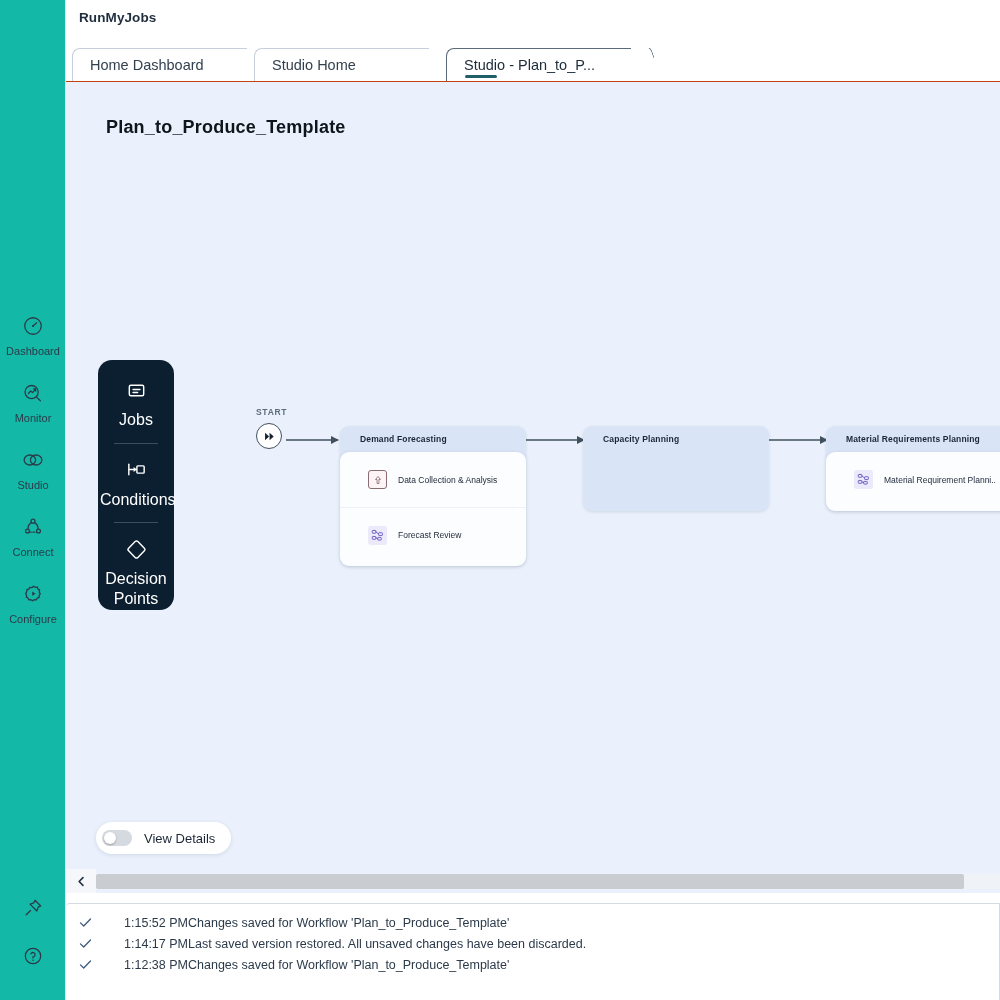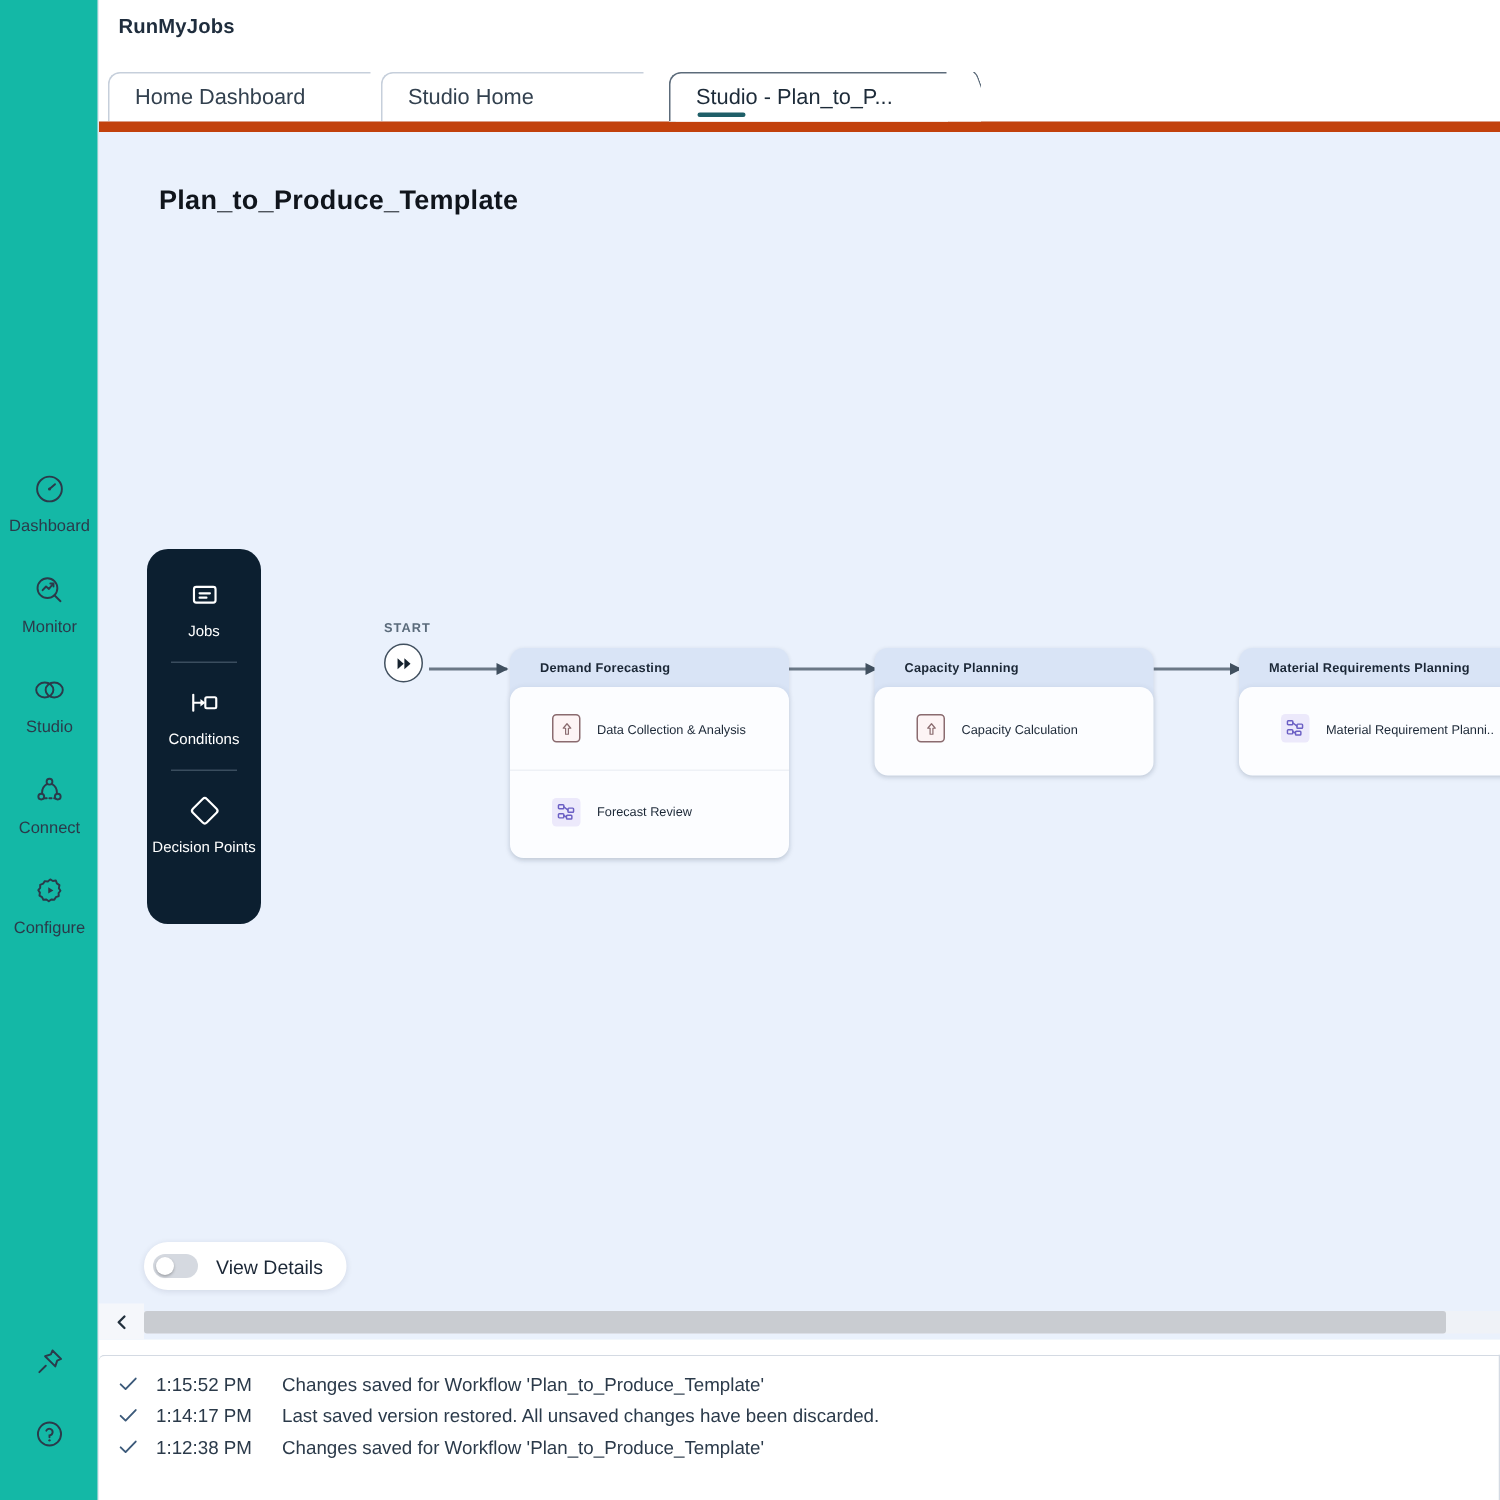--- a/index.html
+++ b/index.html
@@ -90,42 +90,42 @@
     position: absolute; left: 19px; bottom: 3px; width: 32px; height: 3px;
     background: #1f5f68; border-radius: 2px; z-index: 3;
   }
   .tab1 { left: 6px;   width: 176px; }
   .tab2 { left: 188px; width: 176px; }
   .tab3 { left: 380px; width: 186px; }
 
   
   .canvas {
     position: absolute; left: 66px; top: 81px; width: 934px; height: 812px;
-    background: #eaf1fc; border-top: 7px solid #c2410c;
+    background: #eaf1fc; border-top: 1px solid #c2410c;
     overflow: hidden;
   }
   .wf-title {
     position: absolute; left: 40px; top: 35px;
     font-size: 18px; font-weight: bold; color: #10151c; letter-spacing: .2px;
   }
 
   
   .palette {
     position: absolute; left: 32px; top: 278px; width: 76px; height: 250px;
     background: #0c1f30; border-radius: 14px;
     display: flex; flex-direction: column; align-items: center;
     padding-top: 16px;
   }
   .pal-item {
     width: 76px; display: flex; flex-direction: column;
     align-items: center; cursor: pointer;
   }
   .pal-ico { height: 28px; display: flex; align-items: center; justify-content: center; }
   .pal-label {
-    font-size: 10px; color: #ffffff; margin-top: 6px; text-align: center;
+    font-size: 16px; color: #ffffff; margin-top: 6px; text-align: center;
     line-height: 1.22; width: 72px;
   }
   .pal-sep { width: 44px; height: 1px; background: #3a4d5e; margin: 13px 0 12px; }
 
   
   .start-wrap { position: absolute; left: 190px; top: 325px; }
   .start-label {
     position: absolute; left: 0; top: 0;
     font-size: 8.5px; font-weight: bold; color: #5b6b7b; letter-spacing: .7px;
   }
@@ -209,21 +209,21 @@
     background: #c9ccd1; border-radius: 2px; cursor: pointer;
   }
 
   
   .logpanel {
     position: absolute; left: 66px; top: 903px; width: 934px; height: 97px;
     background: #ffffff; border: 1px solid #d4dae3; border-left: none;
     border-bottom: none; border-radius: 4px 0 0 0;
     padding: 8px 0 0 0;
   }
-  .log-row { display: flex; align-items: center; height: 21px; padding-left: 12px; }
+  .log-row { display: flex; align-items: center; height: 21px; padding-left: 12px; text-align: right; }
   .log-check { width: 26px; flex: none; display: flex; align-items: center; justify-content: flex-start; }
   .log-time {
     width: 84px; flex: none; font-size: 12.5px; color: #2b3a4a; white-space: nowrap;
   }
   .log-msg { font-size: 12.5px; color: #2b3a4a; white-space: nowrap; }
 </style>
 </head>
 <body>
 
 <div id="app">
@@ -417,30 +417,20 @@
               <path d="M6 3.5 L9.4 6.2 M6 10.9 L8.2 11.9" stroke-linecap="round"></path>
             </svg>
           </div>
           <div class="row-text">Forecast Review</div>
         </div>
       </div>
     </div>
 
     <div class="node" style="left:517px; top:344px; width:186px; height:85px;">
       <div class="node-head">Capacity Planning</div>
-      <div class="node-body" style="height:59px;">
-        <div class="node-row">
-          <div class="row-ico job">
-            <svg width="10" height="10" viewBox="0 0 16 16" aria-hidden="true">
-              <path d="M8 2.4 L12 7.2 L9.5 7.2 L9.5 13.6 L6.5 13.6 L6.5 7.2 L4 7.2 Z" fill="none" stroke="#8a6b6f" stroke-width="1.3" stroke-linejoin="round"></path>
-            </svg>
-          </div>
-          <div class="row-text">Capacity Calculation</div>
-        </div>
-      </div>
     </div>
 
     <div class="node" style="left:760px; top:344px; width:186px; height:85px;">
       <div class="node-head">Material Requirements Planning</div>
       <div class="node-body" style="height:59px;">
         <div class="node-row">
           <div class="row-ico flow">
             <svg width="13" height="13" viewBox="0 0 16 16" fill="none" stroke="#6b5fc4" stroke-width="1.2">
               <rect x="1.6" y="1.8" width="4.4" height="3.4" rx=".7"></rect>
               <rect x="9.4" y="4.6" width="4.6" height="3.4" rx=".7"></rect>

